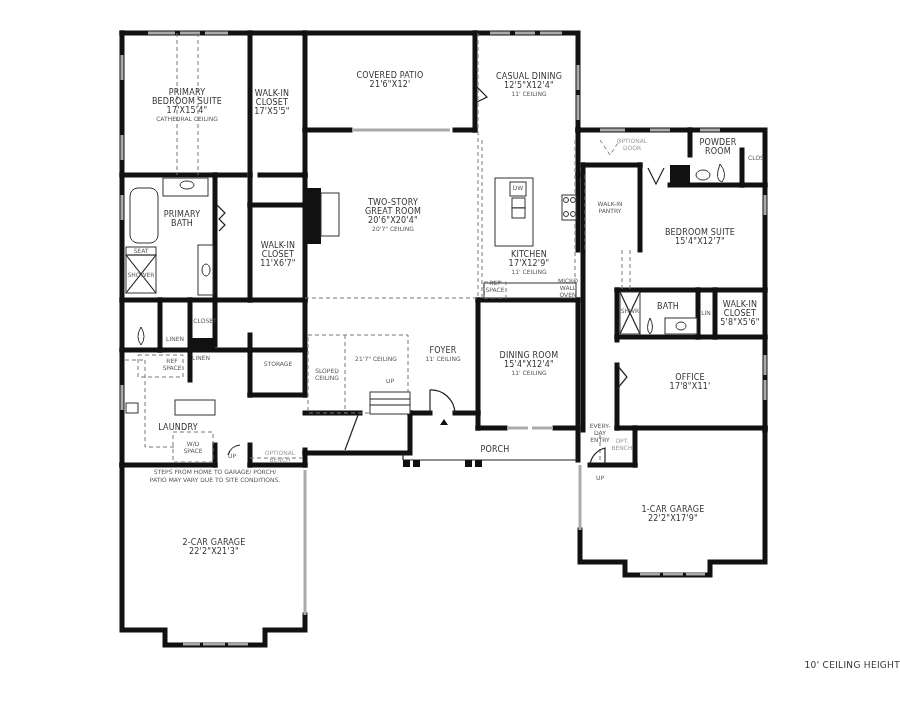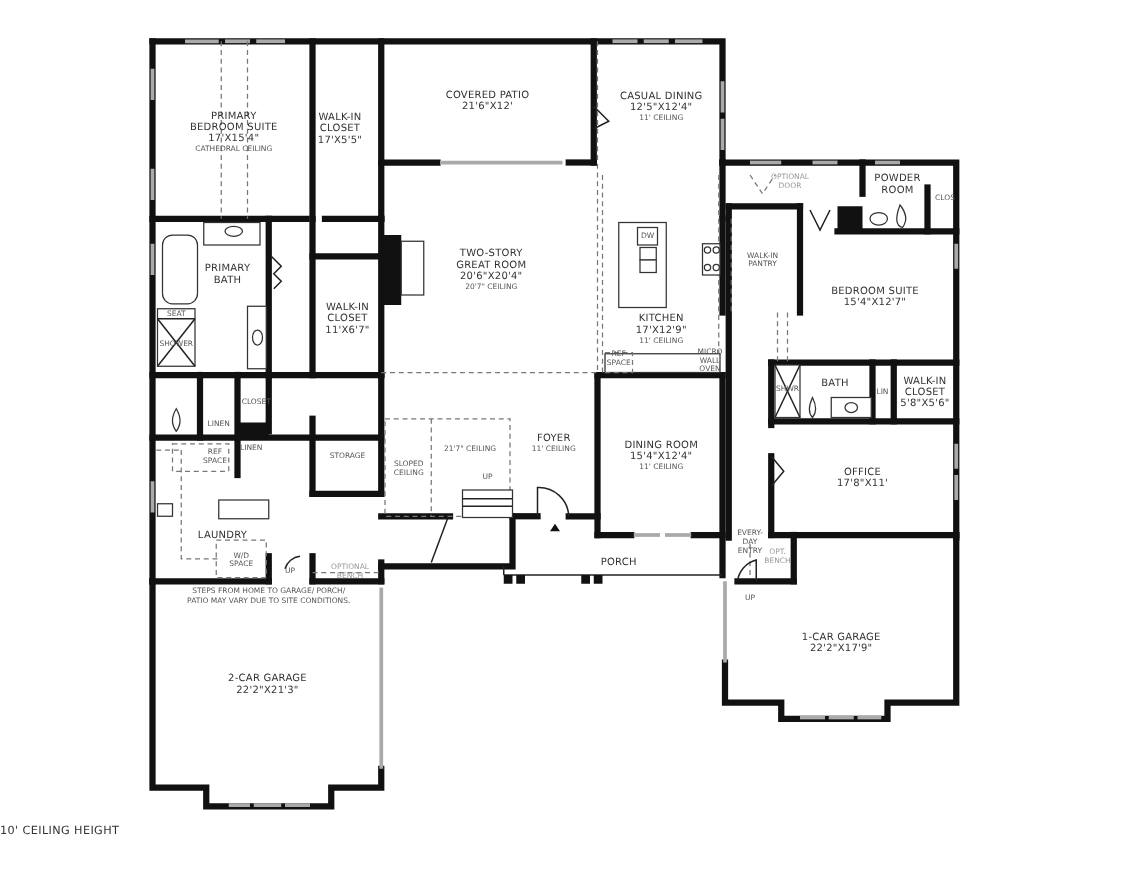--- a/index.html
+++ b/index.html
@@ -8,21 +8,21 @@
   .wall { stroke:#111; stroke-width:5; fill:none; stroke-linecap:square; }
   .thin { stroke:#222; stroke-width:1.2; fill:none; }
   .dash { stroke:#777; stroke-width:1; fill:none; stroke-dasharray:4 3; }
   .win { stroke:#aaa; stroke-width:3; fill:none; }
   .fix { stroke:#333; stroke-width:1; fill:#fff; }
   .solid { fill:#111; }
   .lbl { fill:#333; font-family:"DejaVu Sans", sans-serif; text-anchor:middle; }
   .lbl-main { font-size:8px; letter-spacing:0.2px; }
   .lbl-sub { font-size:6px; fill:#555; }
   .lbl-faint { font-size:6px; fill:#999; }
-  .footer { position:absolute; left:0; width:900px; top:660px; text-align:left; font-size:9px; color:#333; letter-spacing:0.3px; }
+  .footer { position:absolute; left:0; width:900px; top:660px; text-align:right; font-size:9px; color:#333; letter-spacing:0.3px; }
 </style>
 </head>
 <body>
 
 <svg id="plan" viewBox="0 0 900 709" xmlns="http://www.w3.org/2000/svg">
 
   <g>
 
     <path class="wall" d="M122 33 H305 V175"></path>
     <path class="wall" d="M122 33 V465"></path>

